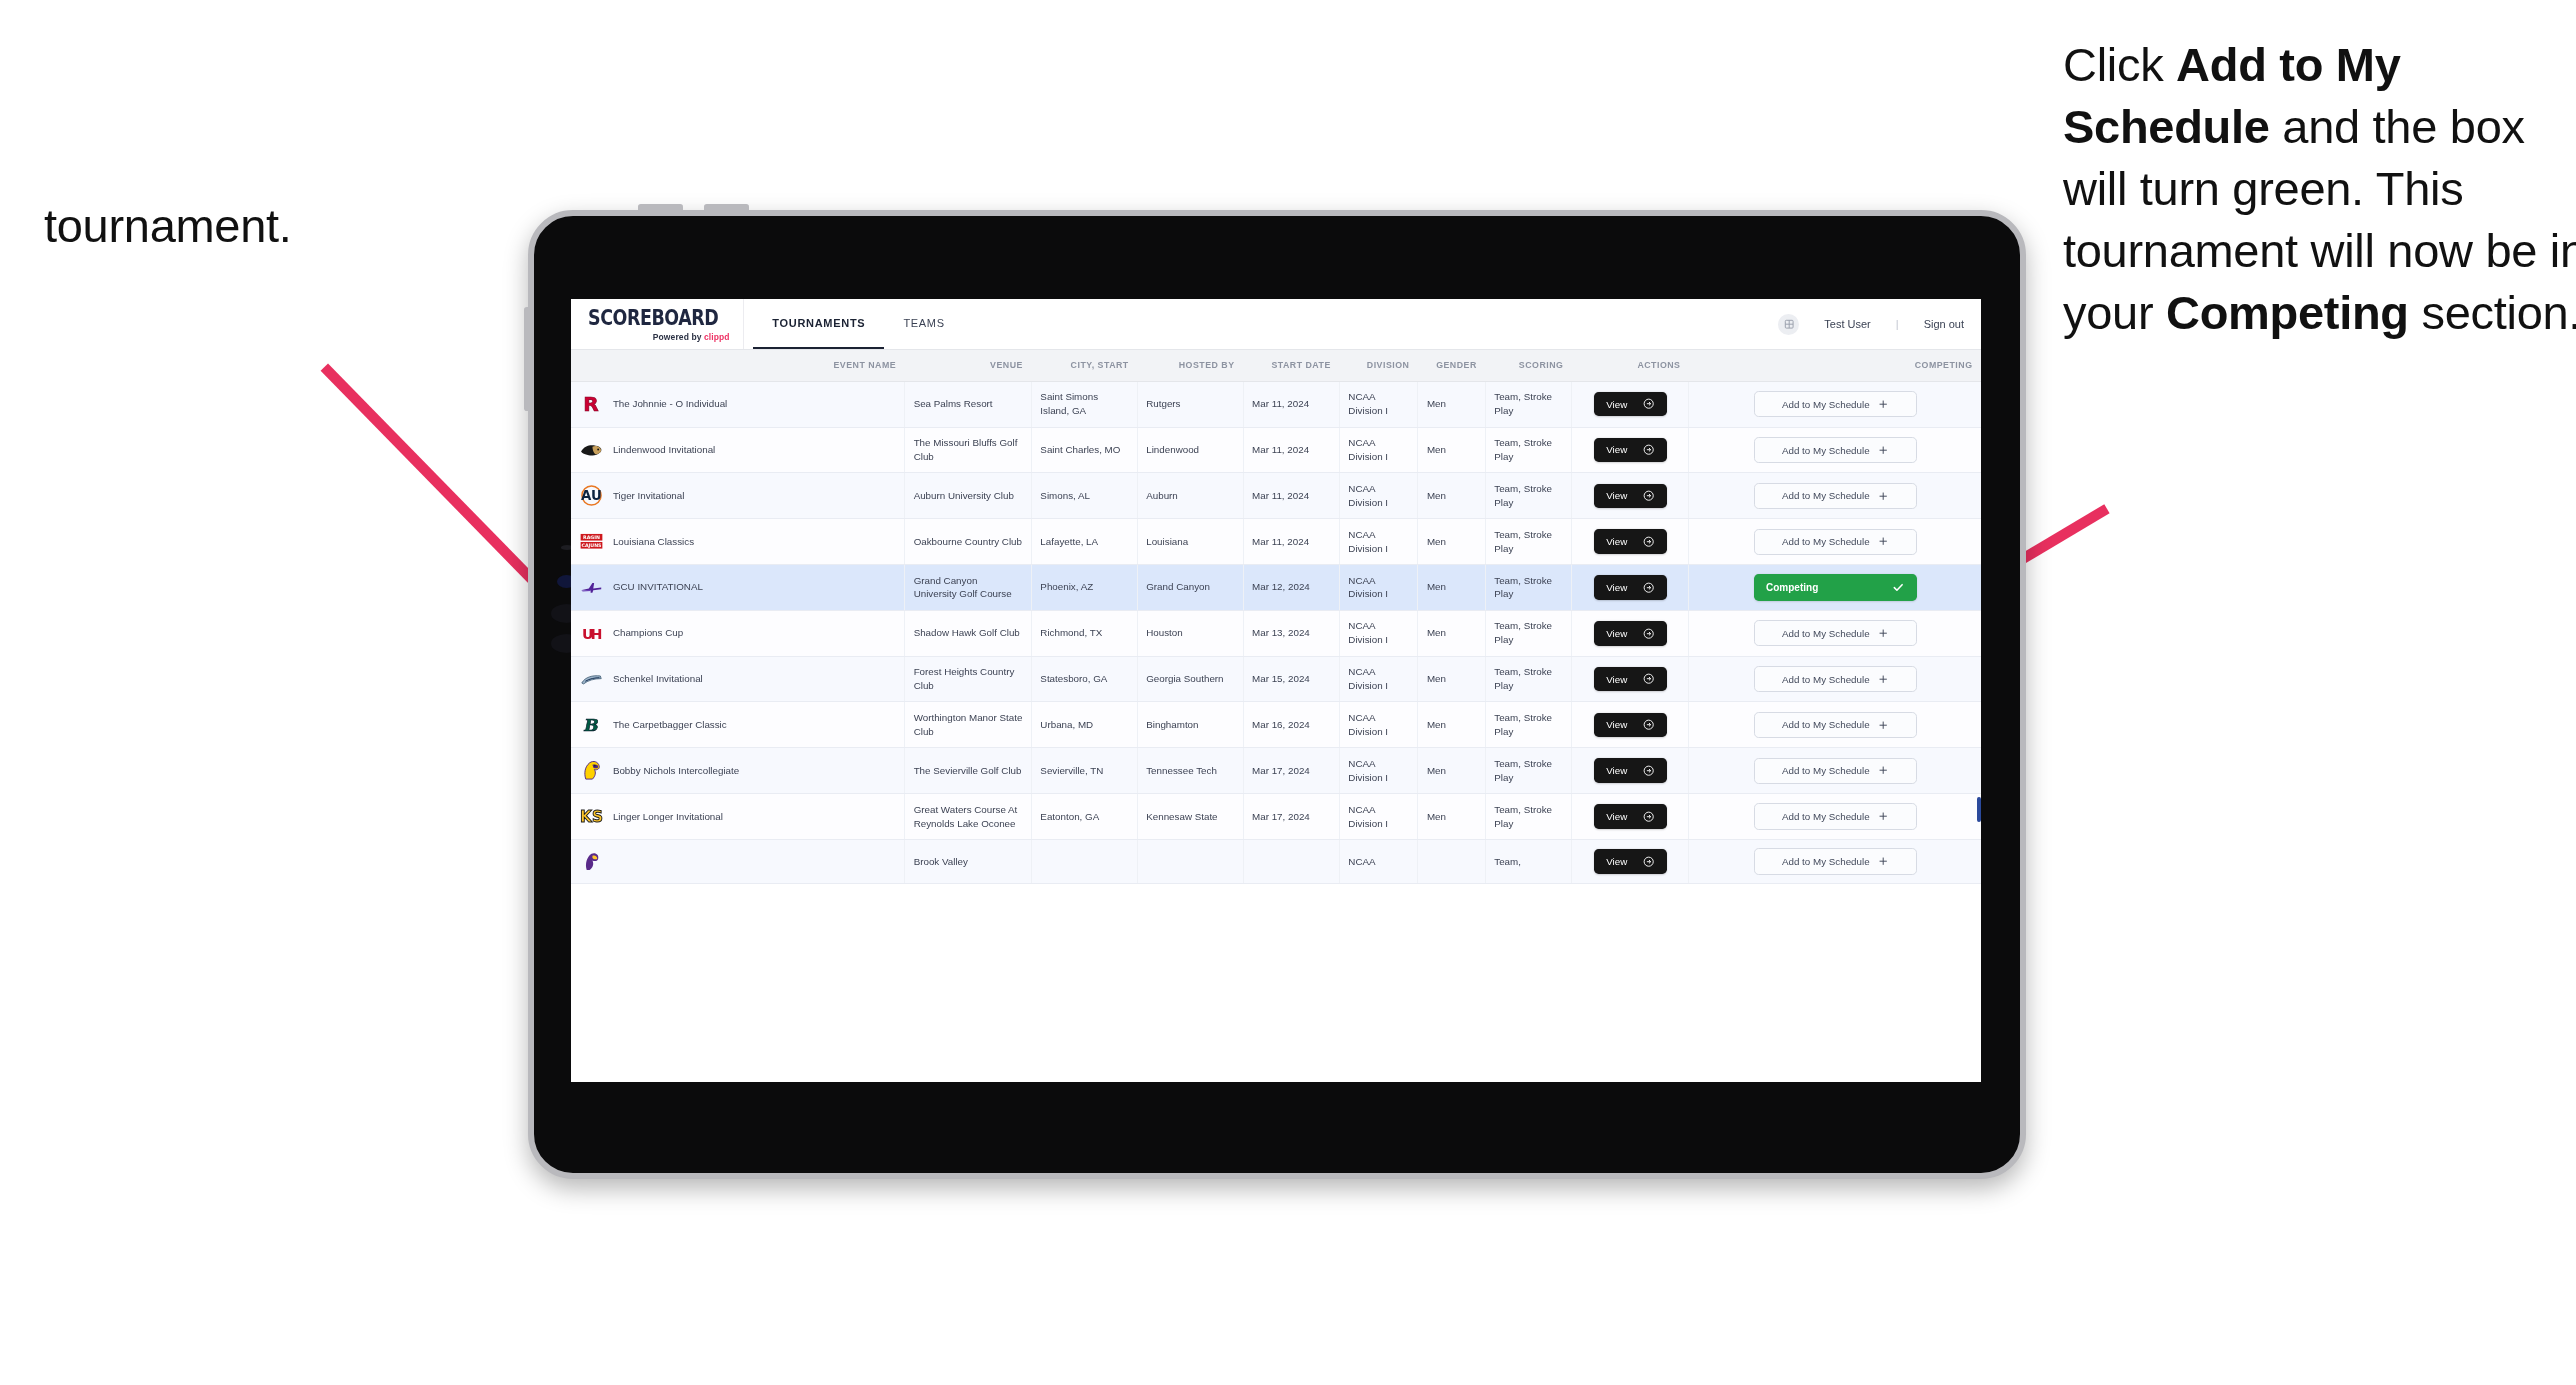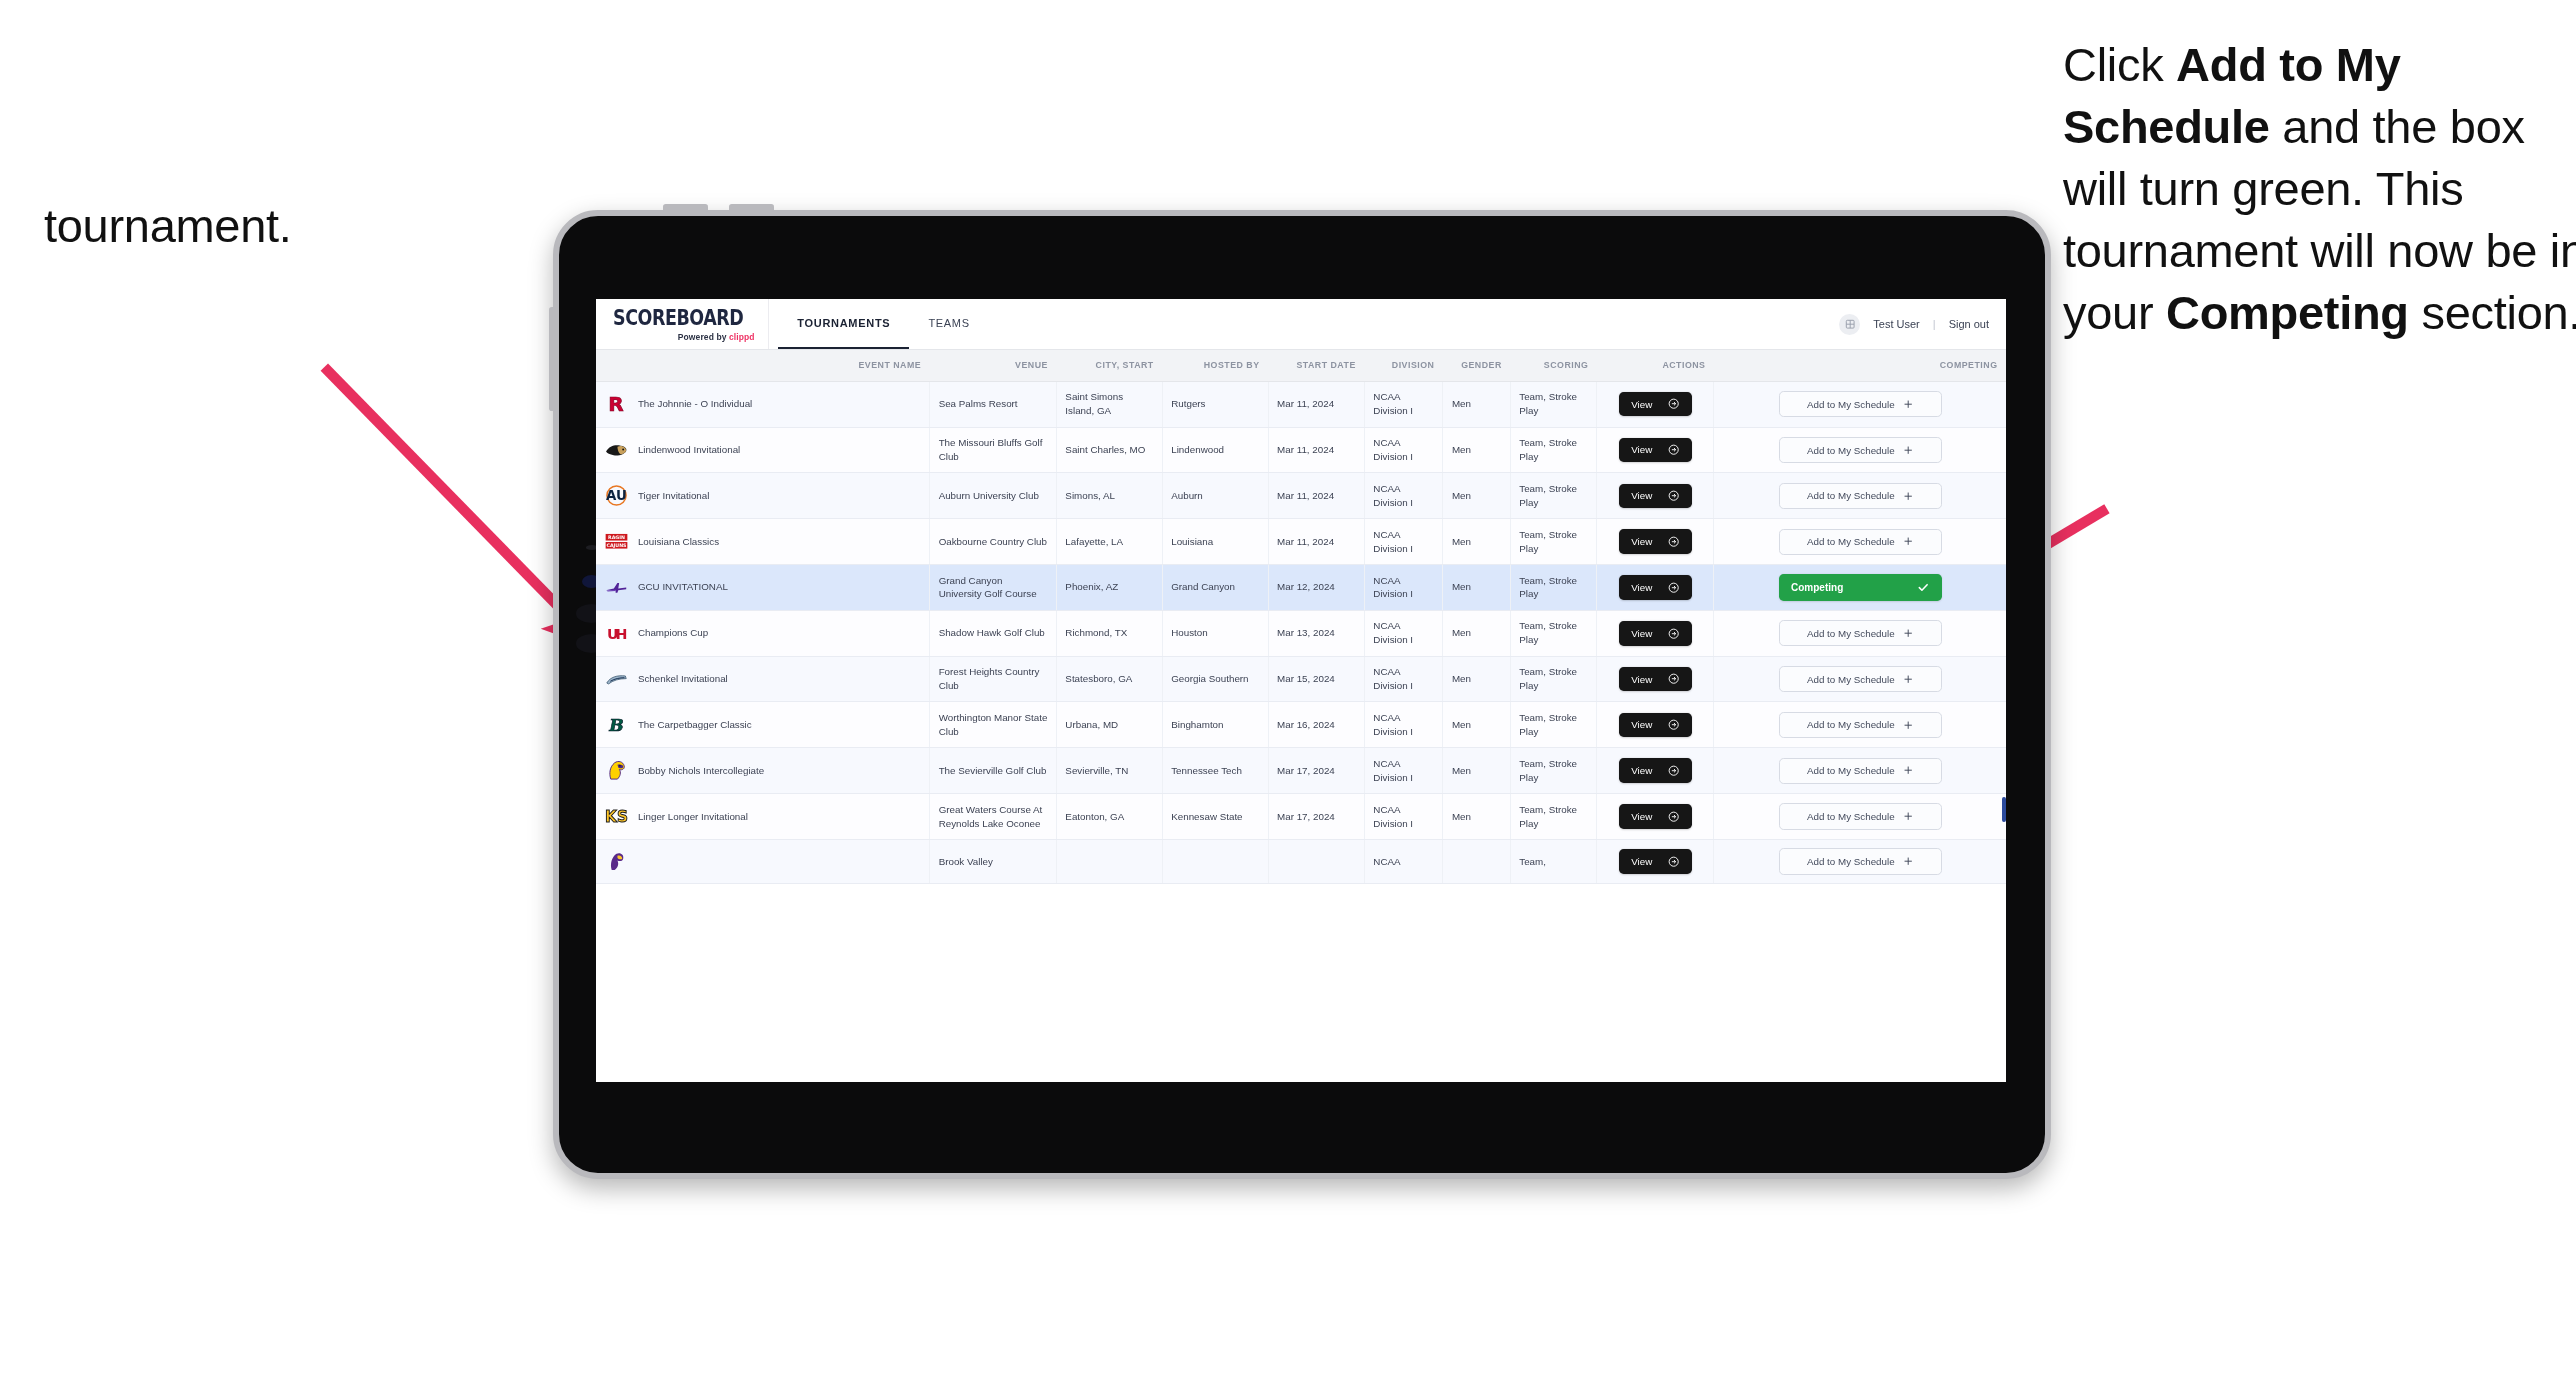--- a/index.html
+++ b/index.html
@@ -22,21 +22,21 @@
   }
   .annot b { font-weight: 700; }
   #annot-left  { left: 44px;  top: 195px;  width: 407px; }
   #annot-right { left: 2063px; top: 34px;  width: 530px; }
 
   .arrow-svg { position: absolute; pointer-events: none; }
 
   
   #tablet {
     position: absolute;
-    left: 553px; top: 210px;
+    left: 528px; top: 210px;
     width: 1498px; height: 969px;
     background: #0b0b0c;
     border-radius: 45px;
     border: 6.6px solid #b9b9bd;
     box-shadow: 0 9.5px 24.6px rgba(0,0,0,.28);
   }
   .vol-btn {
     position: absolute; background: #b9b9bd;
     border-radius: 2.8px;
   }
@@ -79,21 +79,21 @@
   #brand .powered .clippd { color:#ee3264; font-weight:700; }
 
   .navtabs { display:flex; align-items:stretch; margin-left: 9.5px; }
   .navtab {
     display:flex; align-items:center; padding: 0 19px;
     font-size: 11px; letter-spacing: 0.7px; color:#3b4254; font-weight:500;
     border-bottom: 2.8px solid transparent; cursor:pointer;
   }
   .navtab.active { border-bottom-color:#1b2233; color:#1b2233; font-weight:600; }
 
-  #topright { margin-left:auto; display:flex; align-items:center; gap:13px; padding-right:17px; }
+  #topright { margin-left:auto; display:flex; align-items:center; gap:25px; padding-right:17px; }
   #avatar { width:21px; height:21px; border-radius:50%; background:#eceef2; display:flex;
             align-items:center; justify-content:center; }
   #avatar svg { display:block; }
   .tr-text { font-size:11px; color:#3b4254; }
   .tr-sep { color:#c2c6d0; font-size:11px; }
 
   
   table { border-collapse: collapse; width:100%; table-layout: fixed; }
   thead th {
     background:#f2f3f6; color:#8d93a1; font-size:8.8px; font-weight:600;

